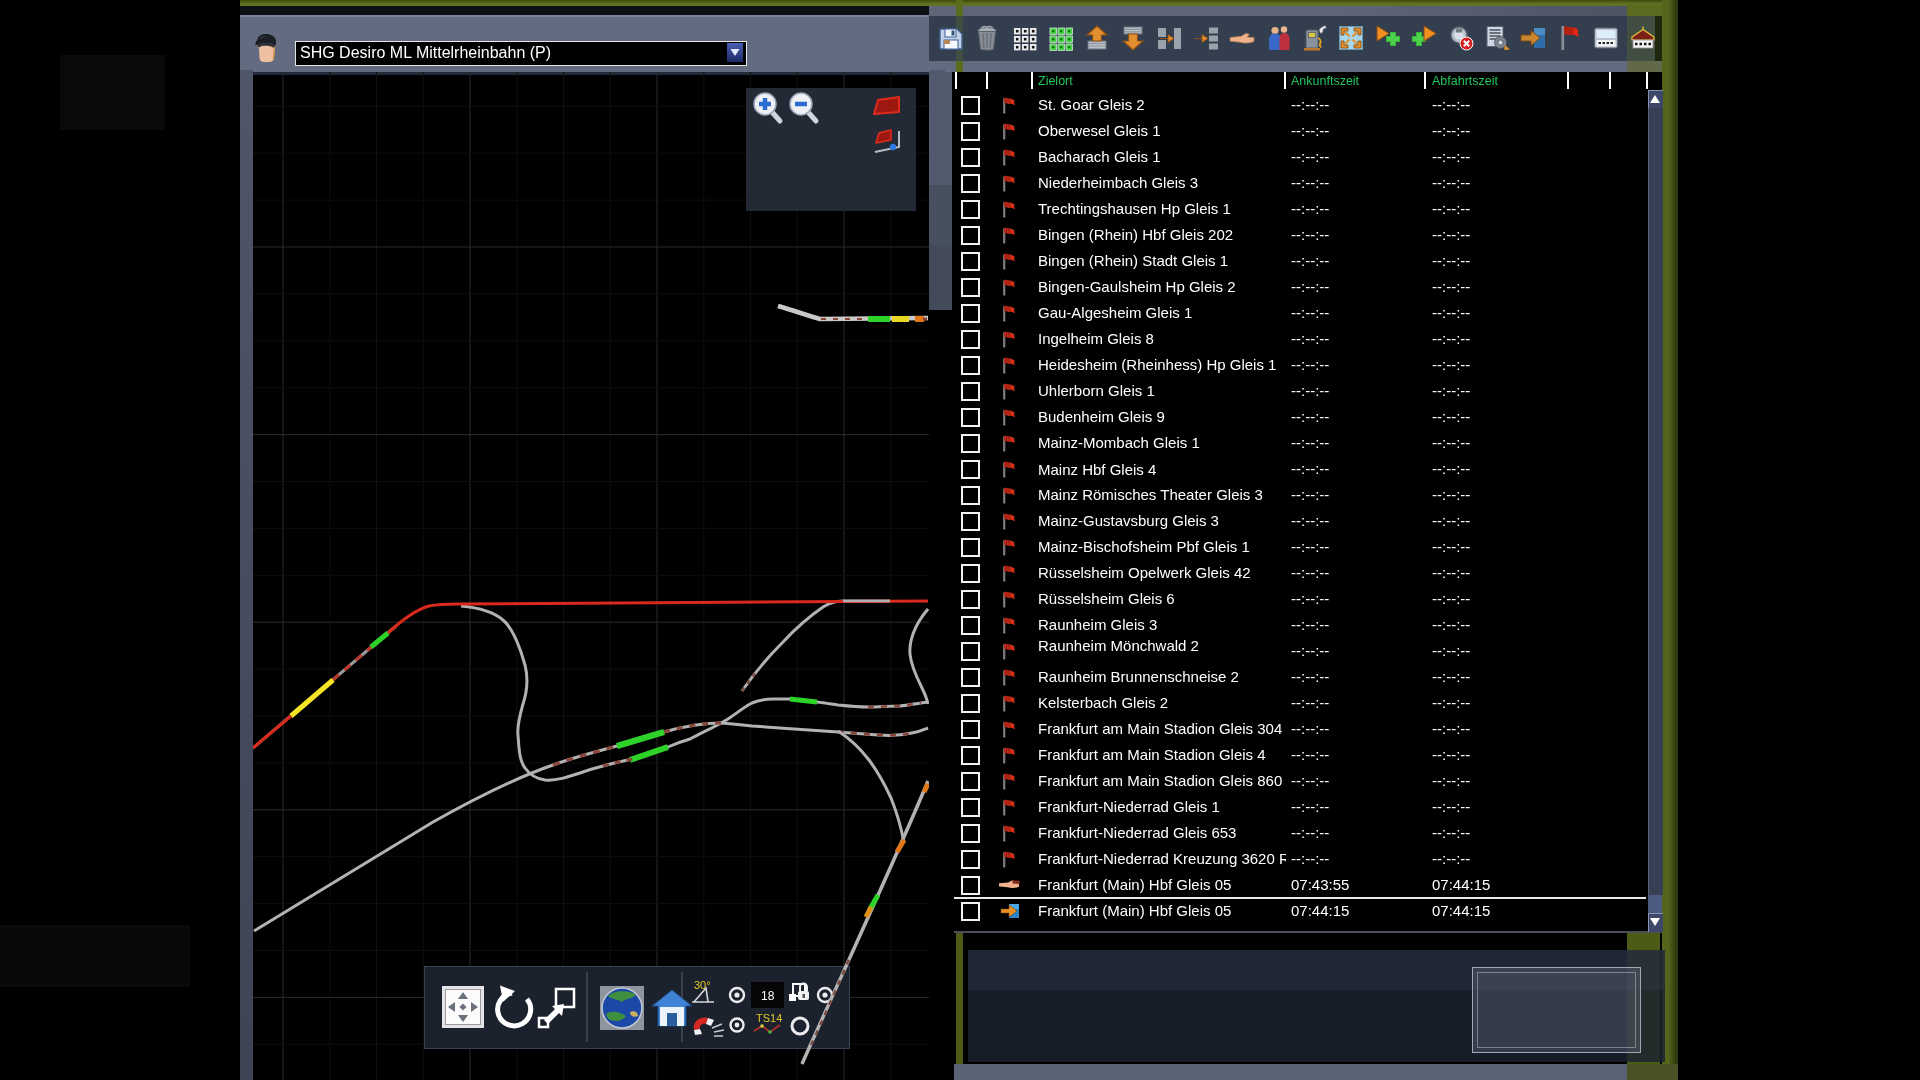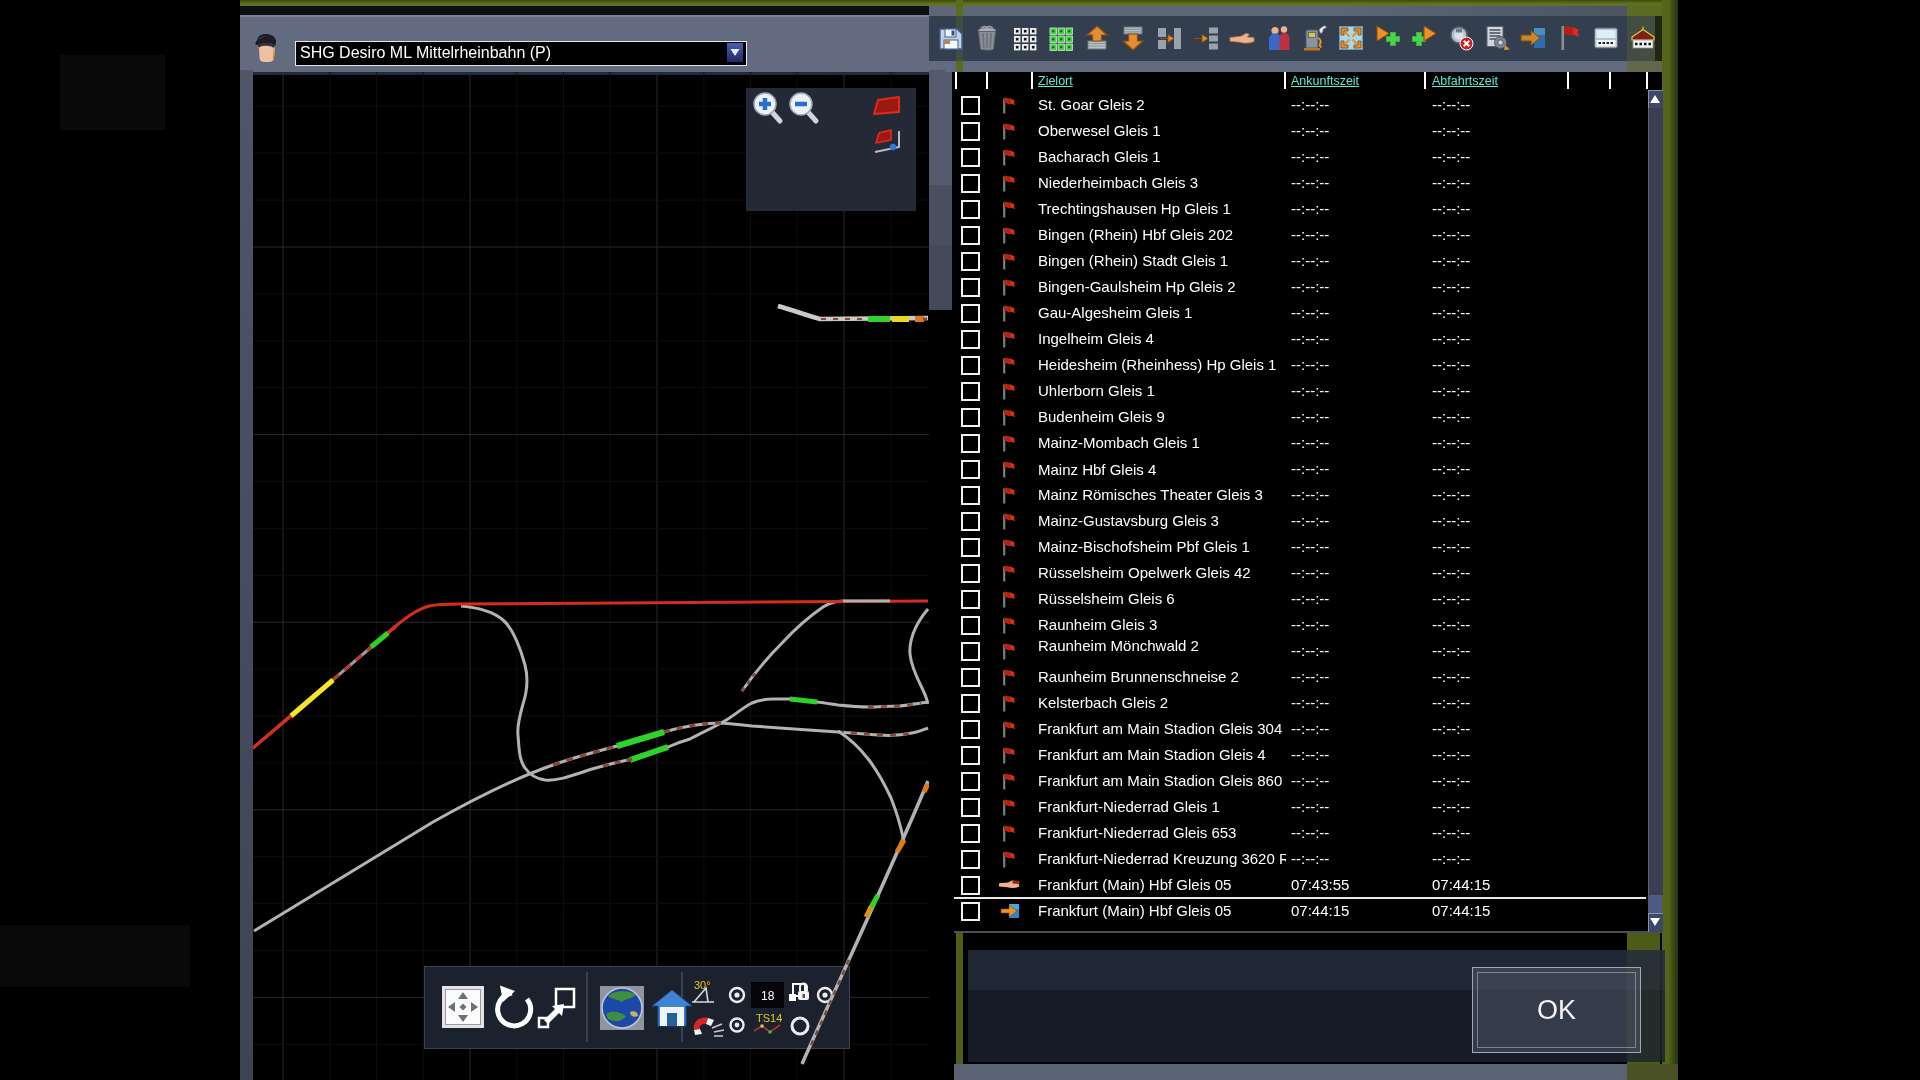--- a/index.html
+++ b/index.html
@@ -4,21 +4,21 @@
   html,body{margin:0;padding:0;background:#000;width:1920px;height:1080px;overflow:hidden;
     font-family:"Liberation Sans", sans-serif;}
   #scene{position:absolute;left:0;top:0;width:1920px;height:1080px;background:#000;}
   #scene div{position:absolute;}
   .chk{left:961px;width:15px;height:15px;border:2px solid #f2f2f2;background:#000;}
   .flag{position:absolute;left:1001px;width:16px;height:20px;}
   .st{left:1038px;color:#fff;font-size:15px;line-height:20px;white-space:nowrap;width:248px;overflow:hidden;}
   .tm{color:#fff;font-size:15px;line-height:20px;white-space:nowrap;}
   .ti{position:absolute;top:24px;}
   .htick{top:72px;width:2px;height:17px;background:#fff;}
-  .hlab{top:74px;color:#5eead4;font-size:12.5px;white-space:nowrap;text-decoration:underline;}
+  .hlab{top:74px;color:#22c55e;font-size:12.5px;white-space:nowrap;}
 </style></head>
 <body>
 <div id="scene">
 
   <div style="left:240px;top:0;width:1438px;height:6px;background:linear-gradient(180deg,#3c490e,#5d6e20 55%,#64762a)"></div>
   <div style="left:956px;top:0;width:7px;height:1080px;background:#5a6c1e"></div>
   <div style="left:1662px;top:0;width:16px;height:1080px;background:linear-gradient(90deg,#55661c 0 40%,#33420f 80%,#273509)"></div>
 
   <div style="left:60px;top:55px;width:105px;height:75px;background:#0a0a0b"></div>
   <div style="left:0;top:925px;width:190px;height:62px;background:#09090a"></div>
@@ -495,21 +495,21 @@
   </svg>
   <div class="st" style="top:303px">Gau-Algesheim Gleis 1</div>
   <div class="tm" style="top:303px;left:1291px">--:--:--</div>
   <div class="tm" style="top:303px;left:1432px">--:--:--</div>
   <div class="chk" style="top:330px"></div>
   <svg class="flag" style="top:329px" viewBox="0 0 16 20">
     <rect x="2.1" y="3.5" width="2.2" height="15" fill="#7d7d7d"></rect>
     <path d="M3 3.2 C5.5 1.6 7 4.6 9.5 3.4 L13.5 5.2 C12.8 6.8 13.2 8.6 13.9 10.2 L9.8 8.6 C7.4 9.8 6 7 3.6 8.4 Z" fill="#d93018"></path>
     <path d="M3 3.2 C5.5 1.6 7 4.6 9.5 3.4 L10.2 3.8 C9.4 5.6 9.4 7 9.8 8.6 L9.6 8.7 C7.3 9.7 6 7.1 3.6 8.4 Z" fill="#b02413"></path>
   </svg>
-  <div class="st" style="top:329px">Ingelheim Gleis 4</div>
+  <div class="st" style="top:329px">Ingelheim Gleis 8</div>
   <div class="tm" style="top:329px;left:1291px">--:--:--</div>
   <div class="tm" style="top:329px;left:1432px">--:--:--</div>
   <div class="chk" style="top:356px"></div>
   <svg class="flag" style="top:355px" viewBox="0 0 16 20">
     <rect x="2.1" y="3.5" width="2.2" height="15" fill="#7d7d7d"></rect>
     <path d="M3 3.2 C5.5 1.6 7 4.6 9.5 3.4 L13.5 5.2 C12.8 6.8 13.2 8.6 13.9 10.2 L9.8 8.6 C7.4 9.8 6 7 3.6 8.4 Z" fill="#d93018"></path>
     <path d="M3 3.2 C5.5 1.6 7 4.6 9.5 3.4 L10.2 3.8 C9.4 5.6 9.4 7 9.8 8.6 L9.6 8.7 C7.3 9.7 6 7.1 3.6 8.4 Z" fill="#b02413"></path>
   </svg>
   <div class="st" style="top:355px">Heidesheim (Rheinhess) Hp Gleis 1</div>
   <div class="tm" style="top:355px;left:1291px">--:--:--</div>
@@ -718,14 +718,13 @@
 
   <div style="left:954px;top:933px;width:708px;height:147px;background:#000"></div>
   <div style="left:956px;top:933px;width:7px;height:131px;background:#4d5d18"></div>
   <div style="left:1627px;top:933px;width:33px;height:147px;background:#4c5c17"></div>
   <div style="left:968px;top:950px;width:697px;height:112px;background:rgba(26,34,48,0.84)"></div>
   <div style="left:968px;top:950px;width:697px;height:40px;background:rgba(58,68,86,0.25)"></div>
   <div style="left:954px;top:1064px;width:673px;height:16px;background:#5a6374"></div>
   <div style="left:1627px;top:1064px;width:51px;height:16px;background:#4a5124"></div>
   <div style="left:1472px;top:967px;width:169px;height:86px;background:rgba(108,118,138,0.35);border:1px solid #a0a8b6;box-sizing:border-box"></div>
   <div style="left:1477px;top:972px;width:159px;height:76px;border:1px solid rgba(190,198,210,0.5);box-sizing:border-box"></div>
-  <div style="left:1472px;top:967px;width:169px;height:86px;color:#f4f4f6;font-size:27px;line-height:86px;text-align:center">OK</div>
 </div>
 
 </body></html>

